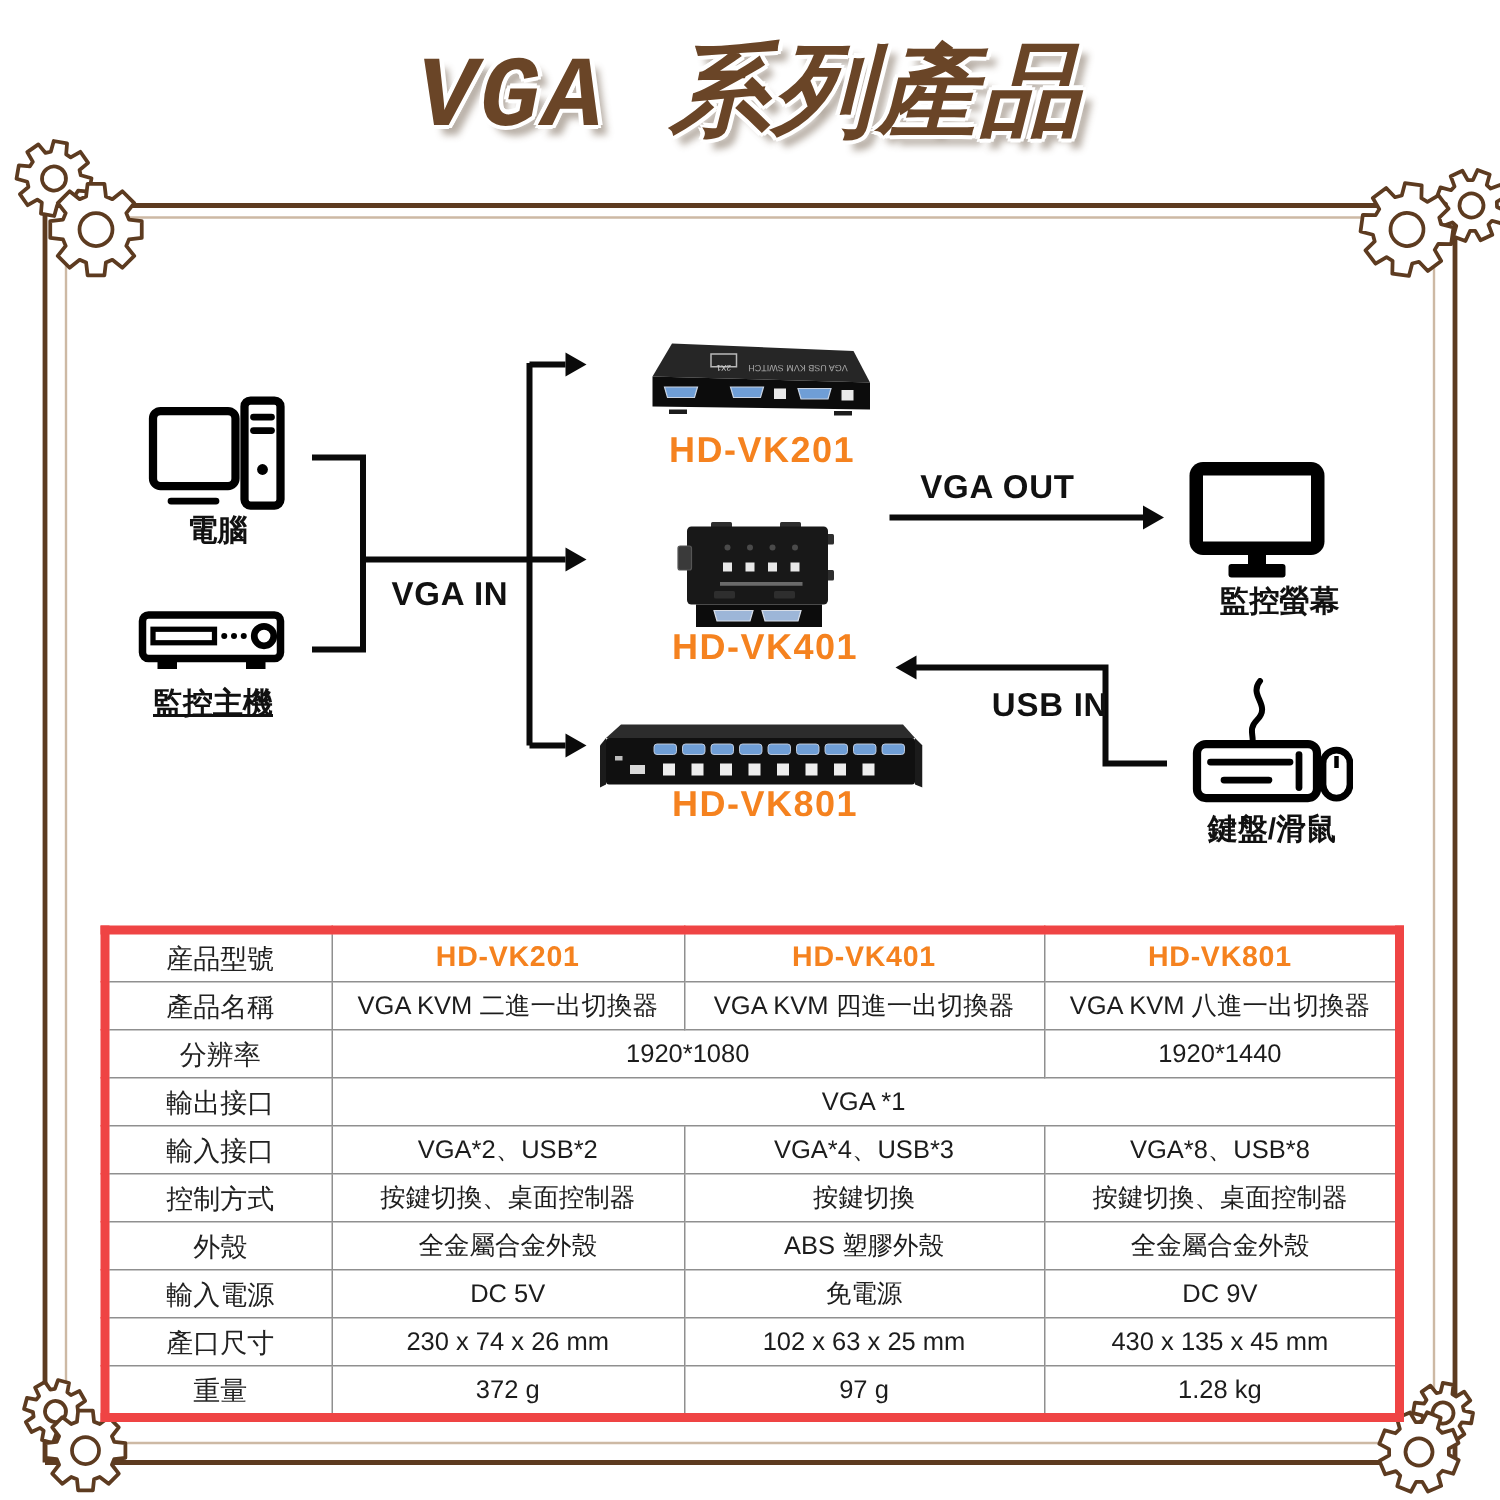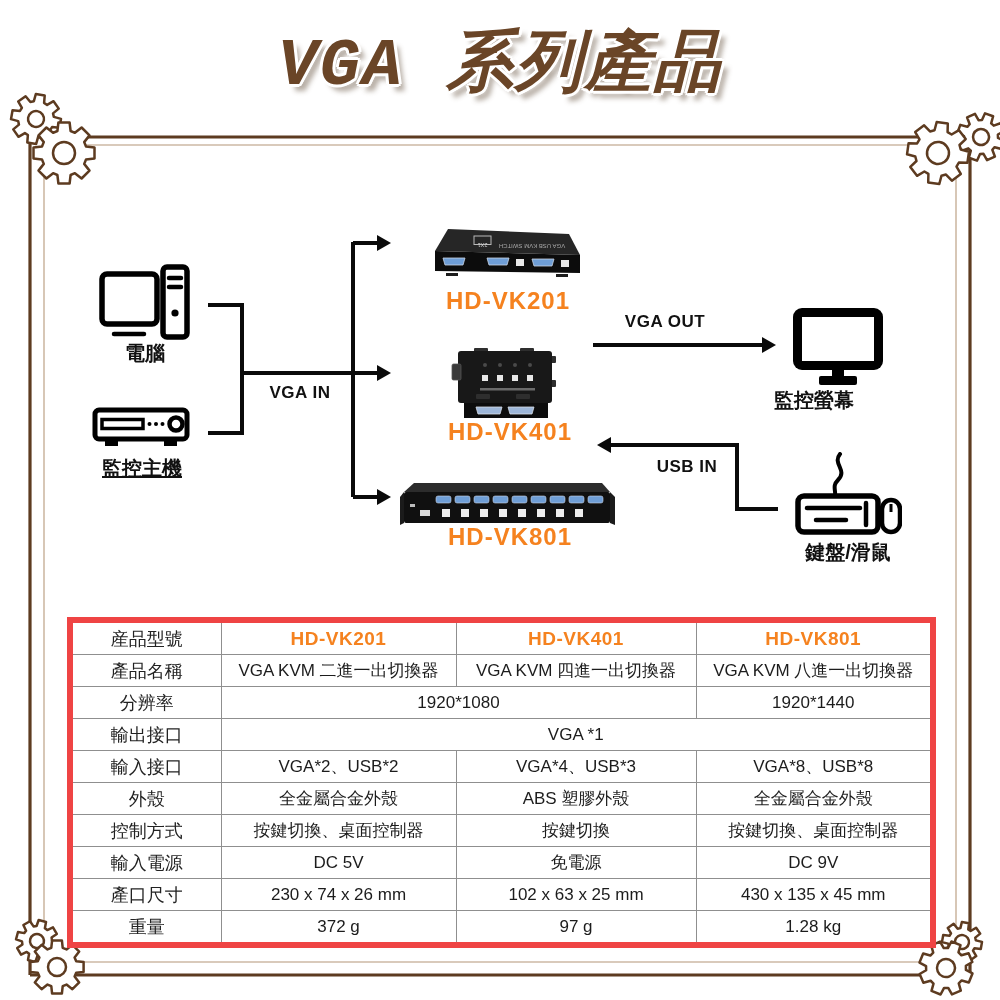--- a/index.html
+++ b/index.html
@@ -16,21 +16,21 @@
     color:#6a4527;letter-spacing:2px;white-space:nowrap;
     text-shadow:
       -2px -2px 0 #fff, 2px -2px 0 #fff, -2px 2px 0 #fff, 2px 2px 0 #fff,
       -3px 0 0 #fff, 3px 0 0 #fff, 0 -3px 0 #fff, 0 3px 0 #fff,
       6px 7px 5px rgba(95,75,55,.45);
     font-family: Liberation Mono, monospace;
   }
   
   .lbl{color:#111;font-weight:bold;text-align:center;white-space:nowrap;}
   .lbl-cn{font-size:20px;}
-  .lbl-en{font-size:17px;letter-spacing:.5px;}
+  .lbl-en{font-size:22px;letter-spacing:.5px;}
   .model{
     font-size:24px;font-weight:bold;color:#f5821f;
     text-align:center;letter-spacing:1px;white-space:nowrap;
   }
   
   .spec-table{
     left:67px;top:617px;width:863px;
     border-collapse:collapse;table-layout:fixed;background:#fff;
     border:6px solid #ef4444;
   }
@@ -140,21 +140,21 @@
   <circle cx="64" cy="18" r="2" fill="#000"></circle>
   <circle cx="70.5" cy="18" r="2" fill="#000"></circle>
   <circle cx="84" cy="18" r="6.5" fill="#fff" stroke="#000" stroke-width="4.5"></circle>
   <rect x="13" y="33" width="13" height="7" fill="#000"></rect>
   <rect x="72" y="33" width="13" height="7" fill="#000"></rect>
 </svg>
 <div class="abs lbl lbl-cn" style="left:87px;top:455px;width:110px;text-decoration:underline;">監控主機</div>
 
 <div class="abs lbl lbl-en" style="left:245px;top:383px;width:110px;">VGA IN</div>
 <div class="abs lbl lbl-en" style="left:600px;top:312px;width:130px;">VGA OUT</div>
-<div class="abs lbl lbl-en" style="left:627px;top:457px;width:120px;">USB IN</div>
+<div class="abs lbl lbl-en" style="left:640px;top:457px;width:120px;">USB IN</div>
 
 <svg class="abs" style="left:432px;top:226px;" width="150" height="54" viewBox="0 0 150 54">
   <polygon points="16,3 137,8 148,29 3,25" fill="#262626"></polygon>
   <rect x="42" y="10" width="17" height="8.5" fill="none" stroke="#b9b9b9" stroke-width="1"></rect>
   <text transform="translate(50.5,17.2) rotate(180)" font-size="5.5" fill="#cfcfcf" text-anchor="middle">2X1</text>
   <text transform="translate(100,17.5) rotate(180)" font-size="6" fill="#a8a8a8" text-anchor="middle">VGA USB KVM SWITCH</text>
   <polygon points="3,25 148,29 148,47 3,45" fill="#0c0c0c"></polygon>
   <g fill="#6f9ed6" stroke="#c9d4e4" stroke-width="0.8">
     <polygon points="11,32 33,32 31,39 13,39"></polygon>
     <polygon points="55,32 77,32 75,39 57,39"></polygon>
@@ -227,21 +227,21 @@
   </g>
 </svg>
 <div class="abs model" style="left:410px;top:523px;width:200px;">HD-VK801</div>
 
 <svg class="abs" style="left:791px;top:306px;" width="95" height="82" viewBox="0 0 95 82">
   <rect x="2" y="2" width="90" height="62" rx="9" fill="#000"></rect>
   <rect x="11" y="11" width="72" height="44" fill="#fff"></rect>
   <rect x="41" y="64" width="12" height="7" fill="#000"></rect>
   <rect x="28" y="70" width="38" height="9" rx="2" fill="#000"></rect>
 </svg>
-<div class="abs lbl lbl-cn" style="left:759px;top:387px;width:110px;">監控螢幕</div>
+<div class="abs lbl lbl-cn" style="left:783px;top:387px;width:110px;text-align:right;">監控螢幕</div>
 
 <svg class="abs" style="left:794px;top:452px;" width="108" height="86" viewBox="0 0 108 86">
   <path d="M46,2 C38,12 54,18 44,28 C38,34 42,38 41,44" fill="none" stroke="#000" stroke-width="4" stroke-linecap="round"></path>
   <rect x="4" y="44" width="80" height="36" rx="6" fill="#fff" stroke="#000" stroke-width="5.5"></rect>
   <g stroke="#000" stroke-width="4.5" stroke-linecap="round">
     <line x1="13" y1="56" x2="66" y2="56"></line>
     <line x1="22" y1="68" x2="52" y2="68"></line>
     <line x1="72" y1="51" x2="72" y2="73"></line>
   </g>
   <rect x="88" y="48" width="18" height="32" rx="9" fill="#fff" stroke="#000" stroke-width="4.5"></rect>
@@ -278,32 +278,32 @@
         <td class="rowlabel">輸出接口</td>
         <td colspan="3">VGA *1</td>
       </tr>
       <tr>
         <td class="rowlabel">輸入接口</td>
         <td>VGA*2、USB*2</td>
         <td>VGA*4、USB*3</td>
         <td>VGA*8、USB*8</td>
       </tr>
       <tr>
+        <td class="rowlabel">控制方式</td>
+        <td>按鍵切換、桌面控制器</td>
+        <td>按鍵切換</td>
+        <td>按鍵切換、桌面控制器</td>
+      </tr>
+      <tr>
         <td class="rowlabel">外殼</td>
         <td>全金屬合金外殼</td>
         <td>ABS 塑膠外殼</td>
         <td>全金屬合金外殼</td>
       </tr>
       <tr>
-        <td class="rowlabel">控制方式</td>
-        <td>按鍵切換、桌面控制器</td>
-        <td>按鍵切換</td>
-        <td>按鍵切換、桌面控制器</td>
-      </tr>
-      <tr>
         <td class="rowlabel">輸入電源</td>
         <td>DC 5V</td>
         <td>免電源</td>
         <td>DC 9V</td>
       </tr>
       <tr>
         <td class="rowlabel">產口尺寸</td>
         <td>230 x 74 x 26 mm</td>
         <td>102 x 63 x 25 mm</td>
         <td>430 x 135 x 45 mm</td>

